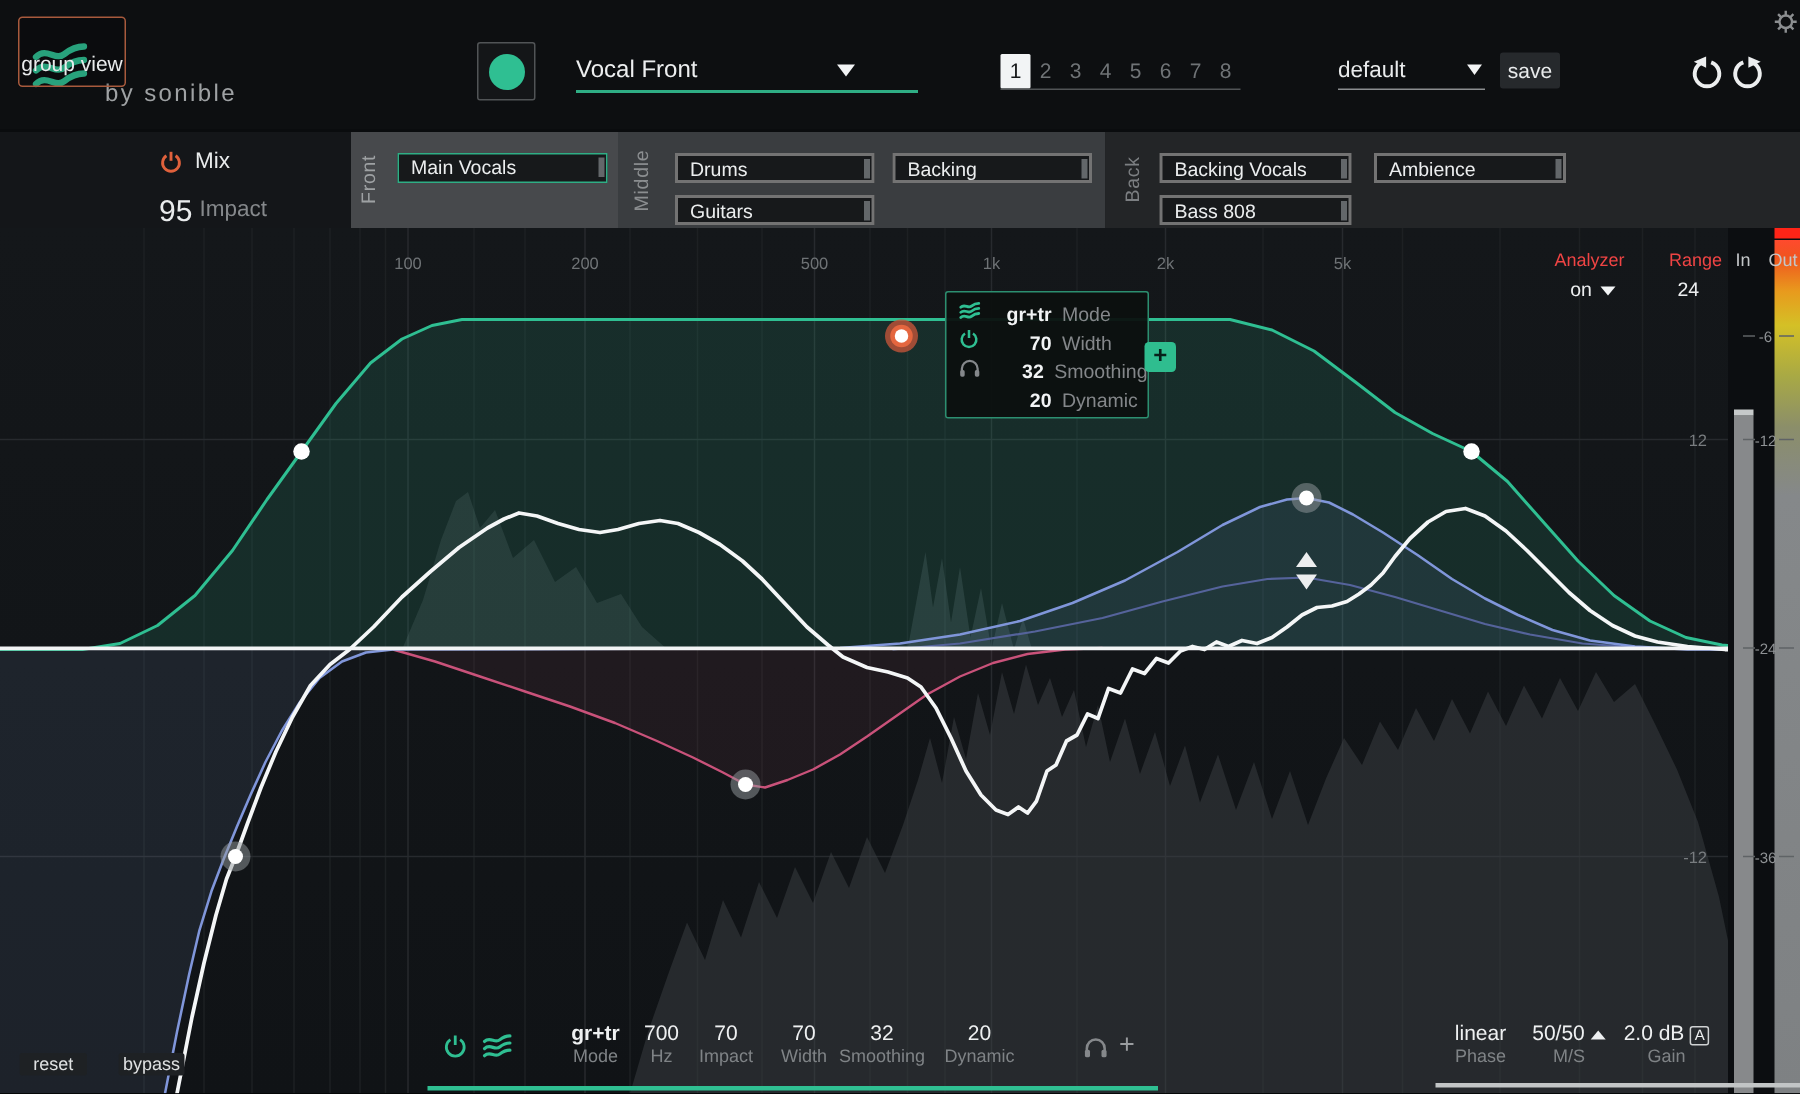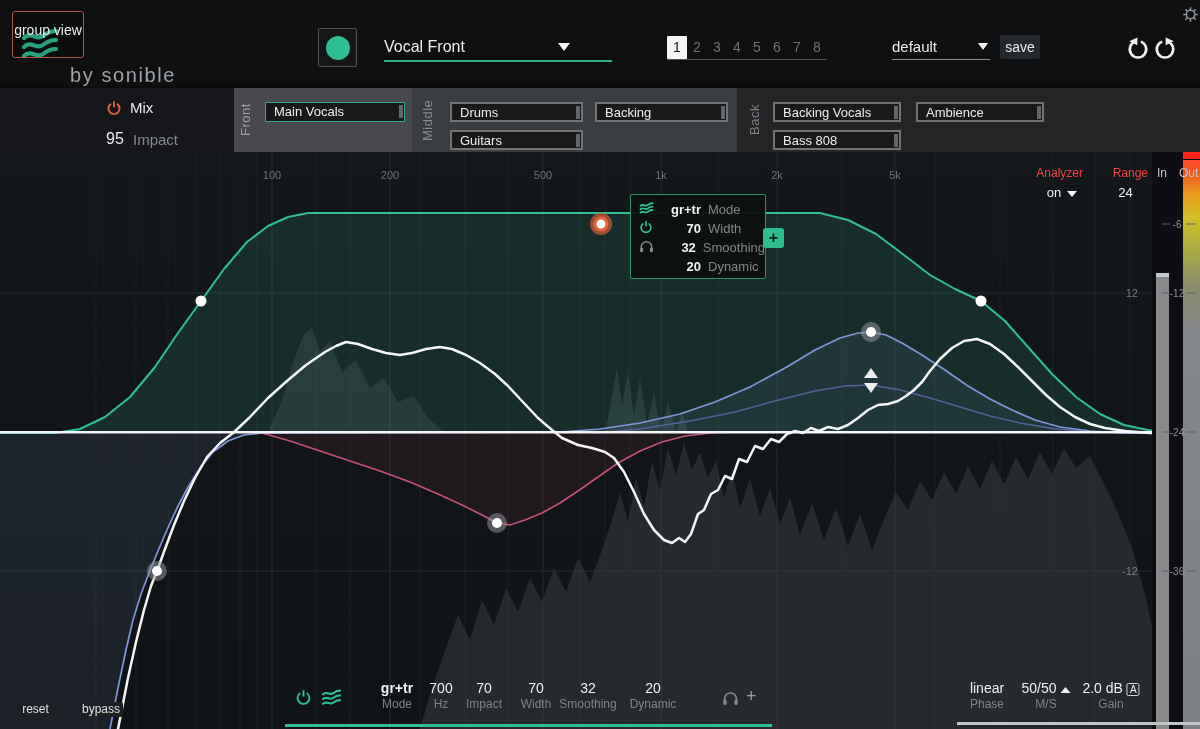--- a/index.html
+++ b/index.html
@@ -4,21 +4,21 @@
 <style>
   * { margin:0; padding:0; box-sizing:border-box; }
   html,body { background:#000; }
   body { font-family:"Liberation Sans", sans-serif; }
   #app { position:relative; width:1200px; height:729px; background:#0a0c0e; overflow:hidden; }
   .abs { position:absolute; }
 
   
   #topbar { position:absolute; left:0; top:0; width:1200px; height:86px; background:#0d0f11; }
   #logo-text { position:absolute; left:64px; top:24px; font-size:27px; letter-spacing:.5px; color:#f4f6f7; }
-  #logo-sub { position:absolute; left:70px; top:64px; font-size:20px; letter-spacing:1.6px; color:#9fa2a4; }
+  #logo-sub { position:absolute; left:70px; top:54px; font-size:16px; letter-spacing:1.6px; color:#9fa2a4; }
   #record-btn { position:absolute; left:318px; top:28px; width:39px; height:39px; border:1px solid #515456; background:#141618; border-radius:2px; }
   #record-dot { position:absolute; left:7px; top:7px; width:24px; height:24px; border-radius:50%; background:#2fbf92; }
   #profile-select { position:absolute; left:384px; top:36px; width:228px; height:26px; border-bottom:2px solid #2fae85; color:#eceeef; font-size:16px; }
   #profile-select .lbl { position:absolute; left:0; top:2px; }
   .caret-down { width:0; height:0; border-left:6px solid transparent; border-right:6px solid transparent; border-top:8px solid #f2f4f5; display:inline-block; }
   #profile-caret { position:absolute; right:42px; top:7px; }
   #pages { position:absolute; left:667px; top:36px; display:flex; }
   .page-num { width:20px; height:23px; line-height:23px; text-align:center; font-size:14px; color:#6f7376; cursor:default; }
   .page-num.sel { background:#f2f4f5; color:#16181a; border-radius:1px; }
   #pages-underline { position:absolute; left:667px; top:59px; width:160px; height:1px; background:#515456; }
@@ -29,21 +29,21 @@
   #undo-btn { left:1125px; } #redo-btn { left:1152px; }
 
   
   #grouprow { position:absolute; left:0; top:88px; width:1200px; height:64px; }
   .sect { position:absolute; top:0; height:64px; }
   #sect-left  { left:0; width:234px; background:#141619; }
   #sect-front { left:234px; width:178px; background:#47494c; }
   #sect-middle{ left:412px; width:325px; background:#3a3d40; }
   #sect-back  { left:737px; width:463px; background:#232527; }
   .vlabel { position:absolute; writing-mode:vertical-rl; transform:rotate(180deg); font-size:13px; letter-spacing:.5px; height:52px; top:6px; text-align:center; }
-  #groupview-btn { position:absolute; left:12px; top:11px; width:72px; height:47px; border:1.5px solid #a85a3d; border-radius:3px; color:#e9ebec; font-size:14px; text-align:center; padding-top:10px; line-height:17px; background:rgba(0,0,0,.15); }
+  #groupview-btn { position:absolute; left:12px; top:11px; width:72px; height:47px; border:1.5px solid #a85a3d; border-radius:3px; color:#e9ebec; font-size:14px; text-align:center; padding-top:22px; line-height:17px; background:rgba(0,0,0,.15); }
   .slot { position:absolute; height:20px; background:#17191b; border:2px solid #737373; color:#eceeef; font-size:13px; line-height:17px; padding-left:8px; white-space:nowrap; overflow:hidden; }
   .slot .handle { position:absolute; right:1px; top:2px; width:4px; height:13px; background:#63676a; }
   .slot.active { border:1px solid #2fae85; }
 
   
   #eq-bg { position:absolute; left:0; top:152px; width:1200px; height:577px; background:linear-gradient(#14171a,#101316); }
   #eqsvg { position:absolute; left:0; top:152px; }
   .axis-label { fill:#6f7376; font-size:11px; font-family:"Liberation Sans",sans-serif; }
   .gain-label { fill:#787c7f; font-size:11px; font-family:"Liberation Sans",sans-serif; }
   .meter-label { fill:#8f9295; font-size:10px; font-family:"Liberation Sans",sans-serif; }
@@ -135,21 +135,21 @@
     <div class="sect" id="sect-back"></div>
   </div>
 
   <div id="groupview-btn">group view</div>
 
   <svg class="abs" style="left:106px;top:100px" width="16" height="16" viewBox="0 0 20 20">
     <path d="M6.2,4.8 A7,7 0 1 0 13.8,4.8" fill="none" stroke="#e0613c" stroke-width="2.4"></path>
     <line x1="10" y1="1.5" x2="10" y2="9" stroke="#e0613c" stroke-width="2.4"></line>
   </svg>
   <div class="abs" style="left:130px;top:99px;font-size:15px;color:#e9ebec">Mix</div>
-  <div class="abs" style="left:106px;top:130px;font-size:16px;color:#e9ebec">95</div>
+  <div class="abs" style="left:106px;top:130px;font-size:20px;color:#e9ebec">95</div>
   <div class="abs" style="left:133px;top:131px;font-size:15px;color:#85888b">Impact</div>
 
   <div class="vlabel" style="left:238px;top:94px;color:#9ea1a3">Front</div>
   <div class="vlabel" style="left:420px;top:94px;color:#8b8e90">Middle</div>
   <div class="vlabel" style="left:747px;top:94px;color:#7c7f82">Back</div>
 
   <div class="slot active" style="left:265px;top:102px;width:140px">
     <span>Main Vocals</span>
     <span class="handle"></span>
   </div>

